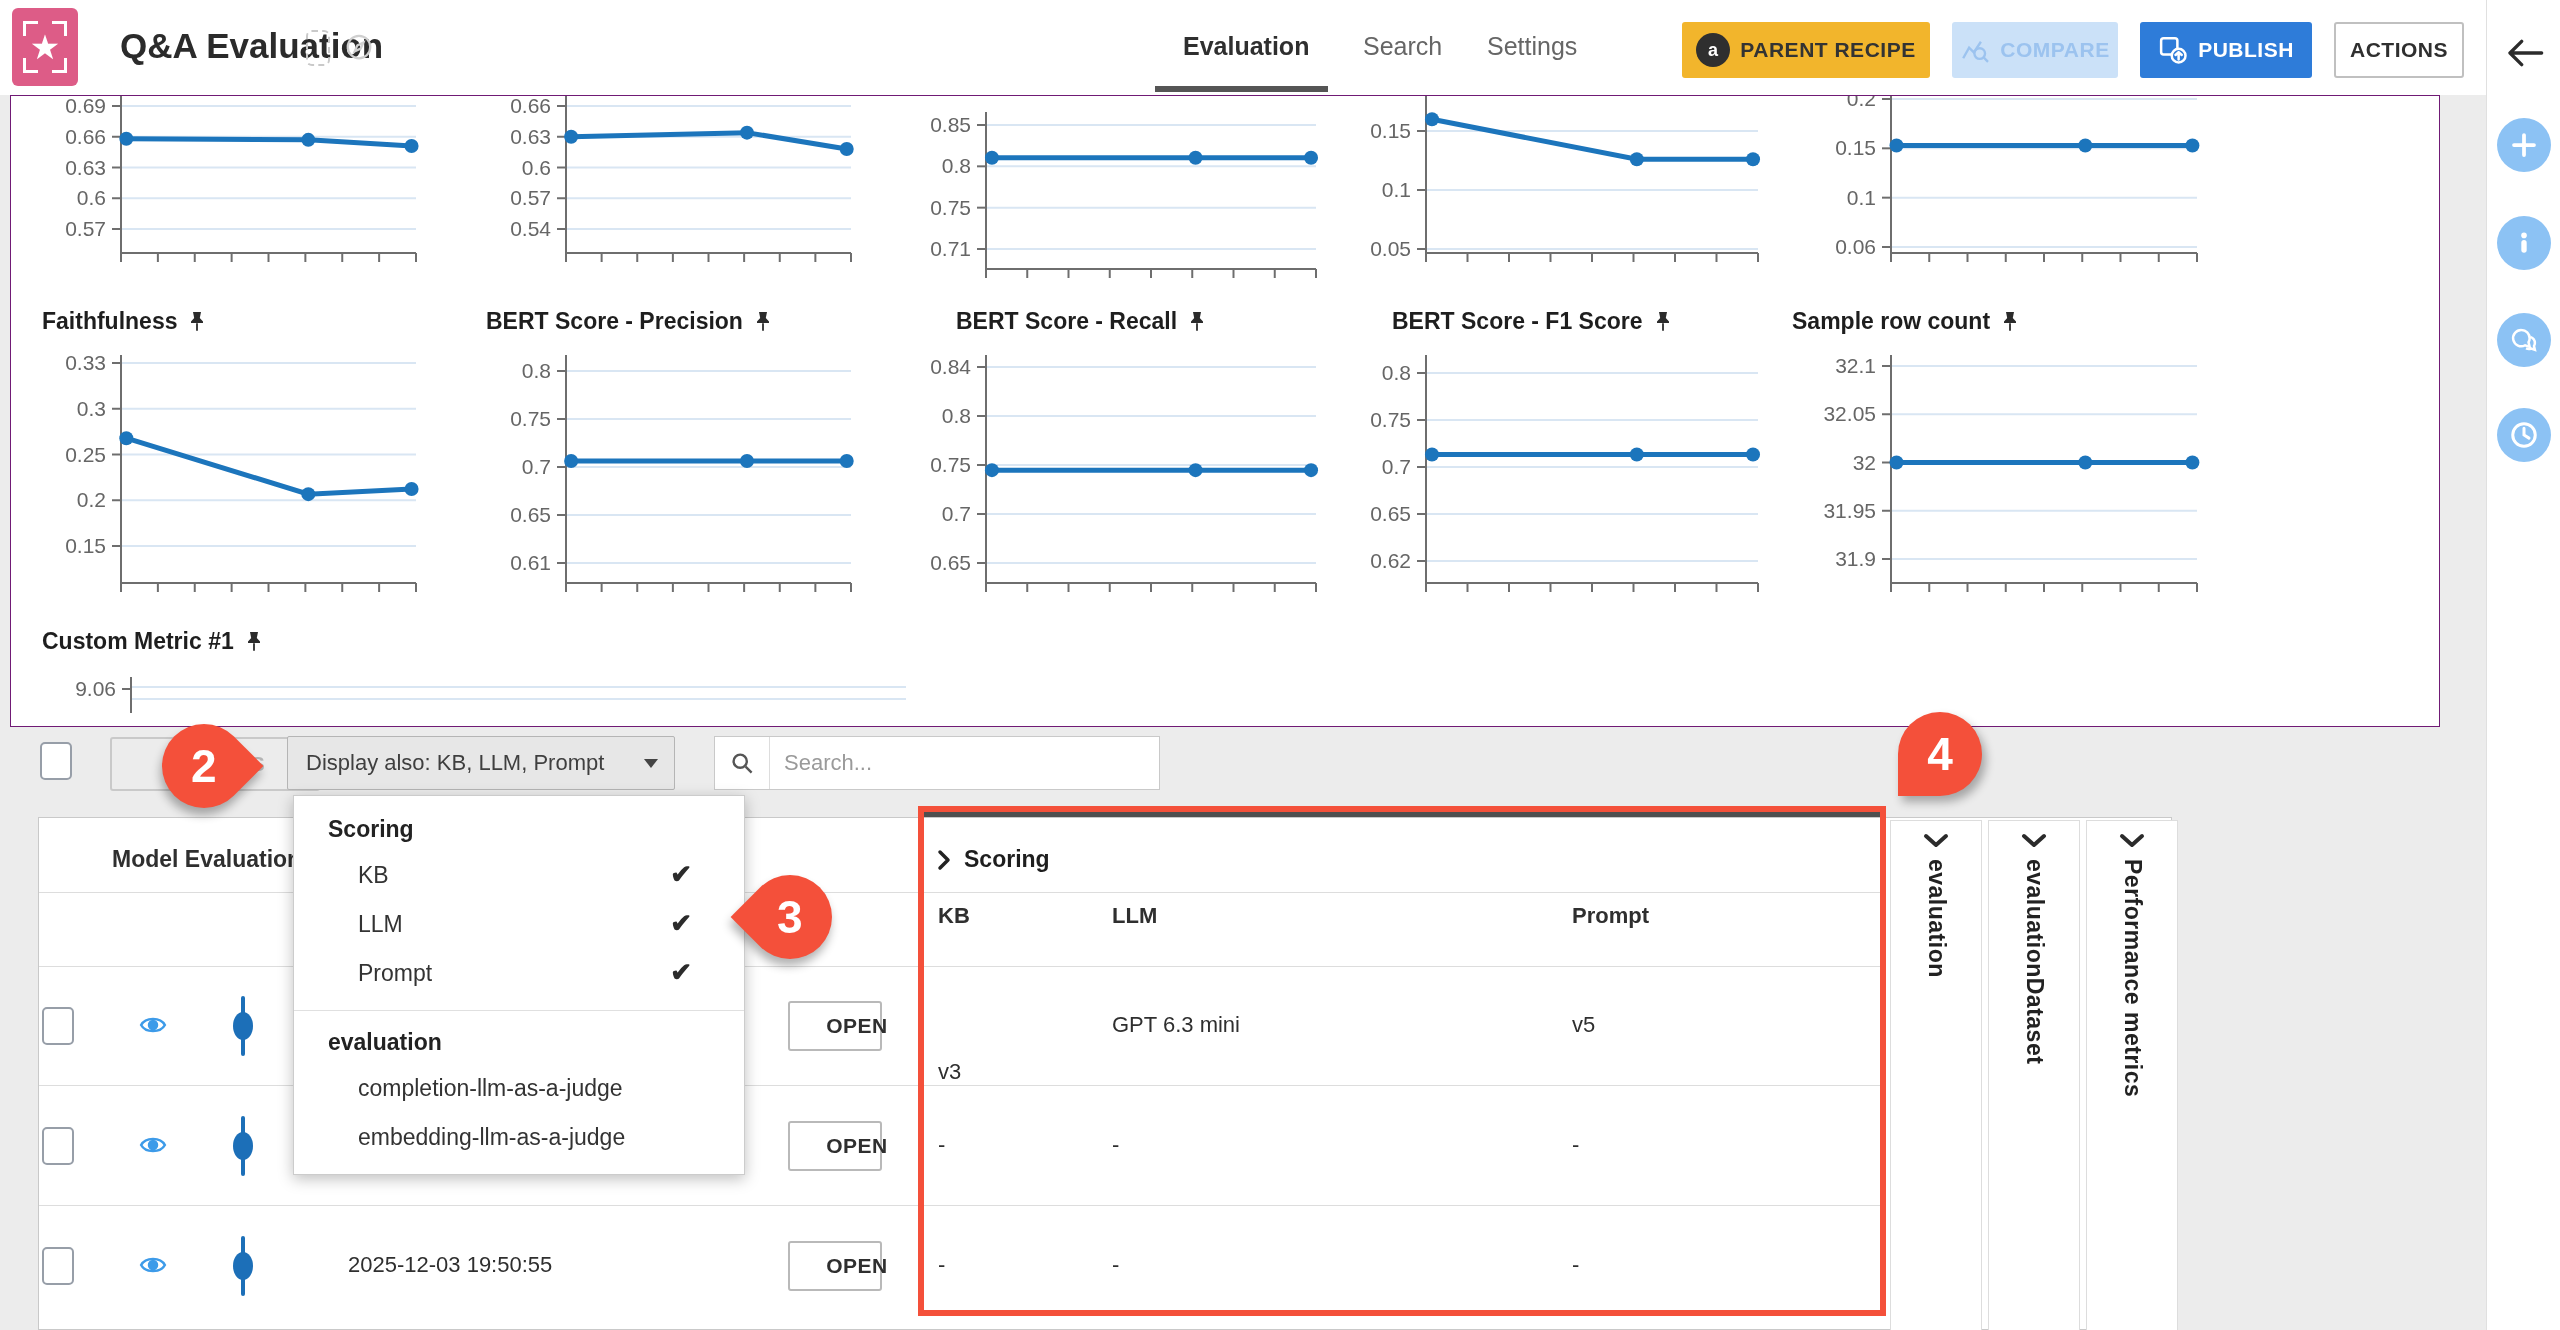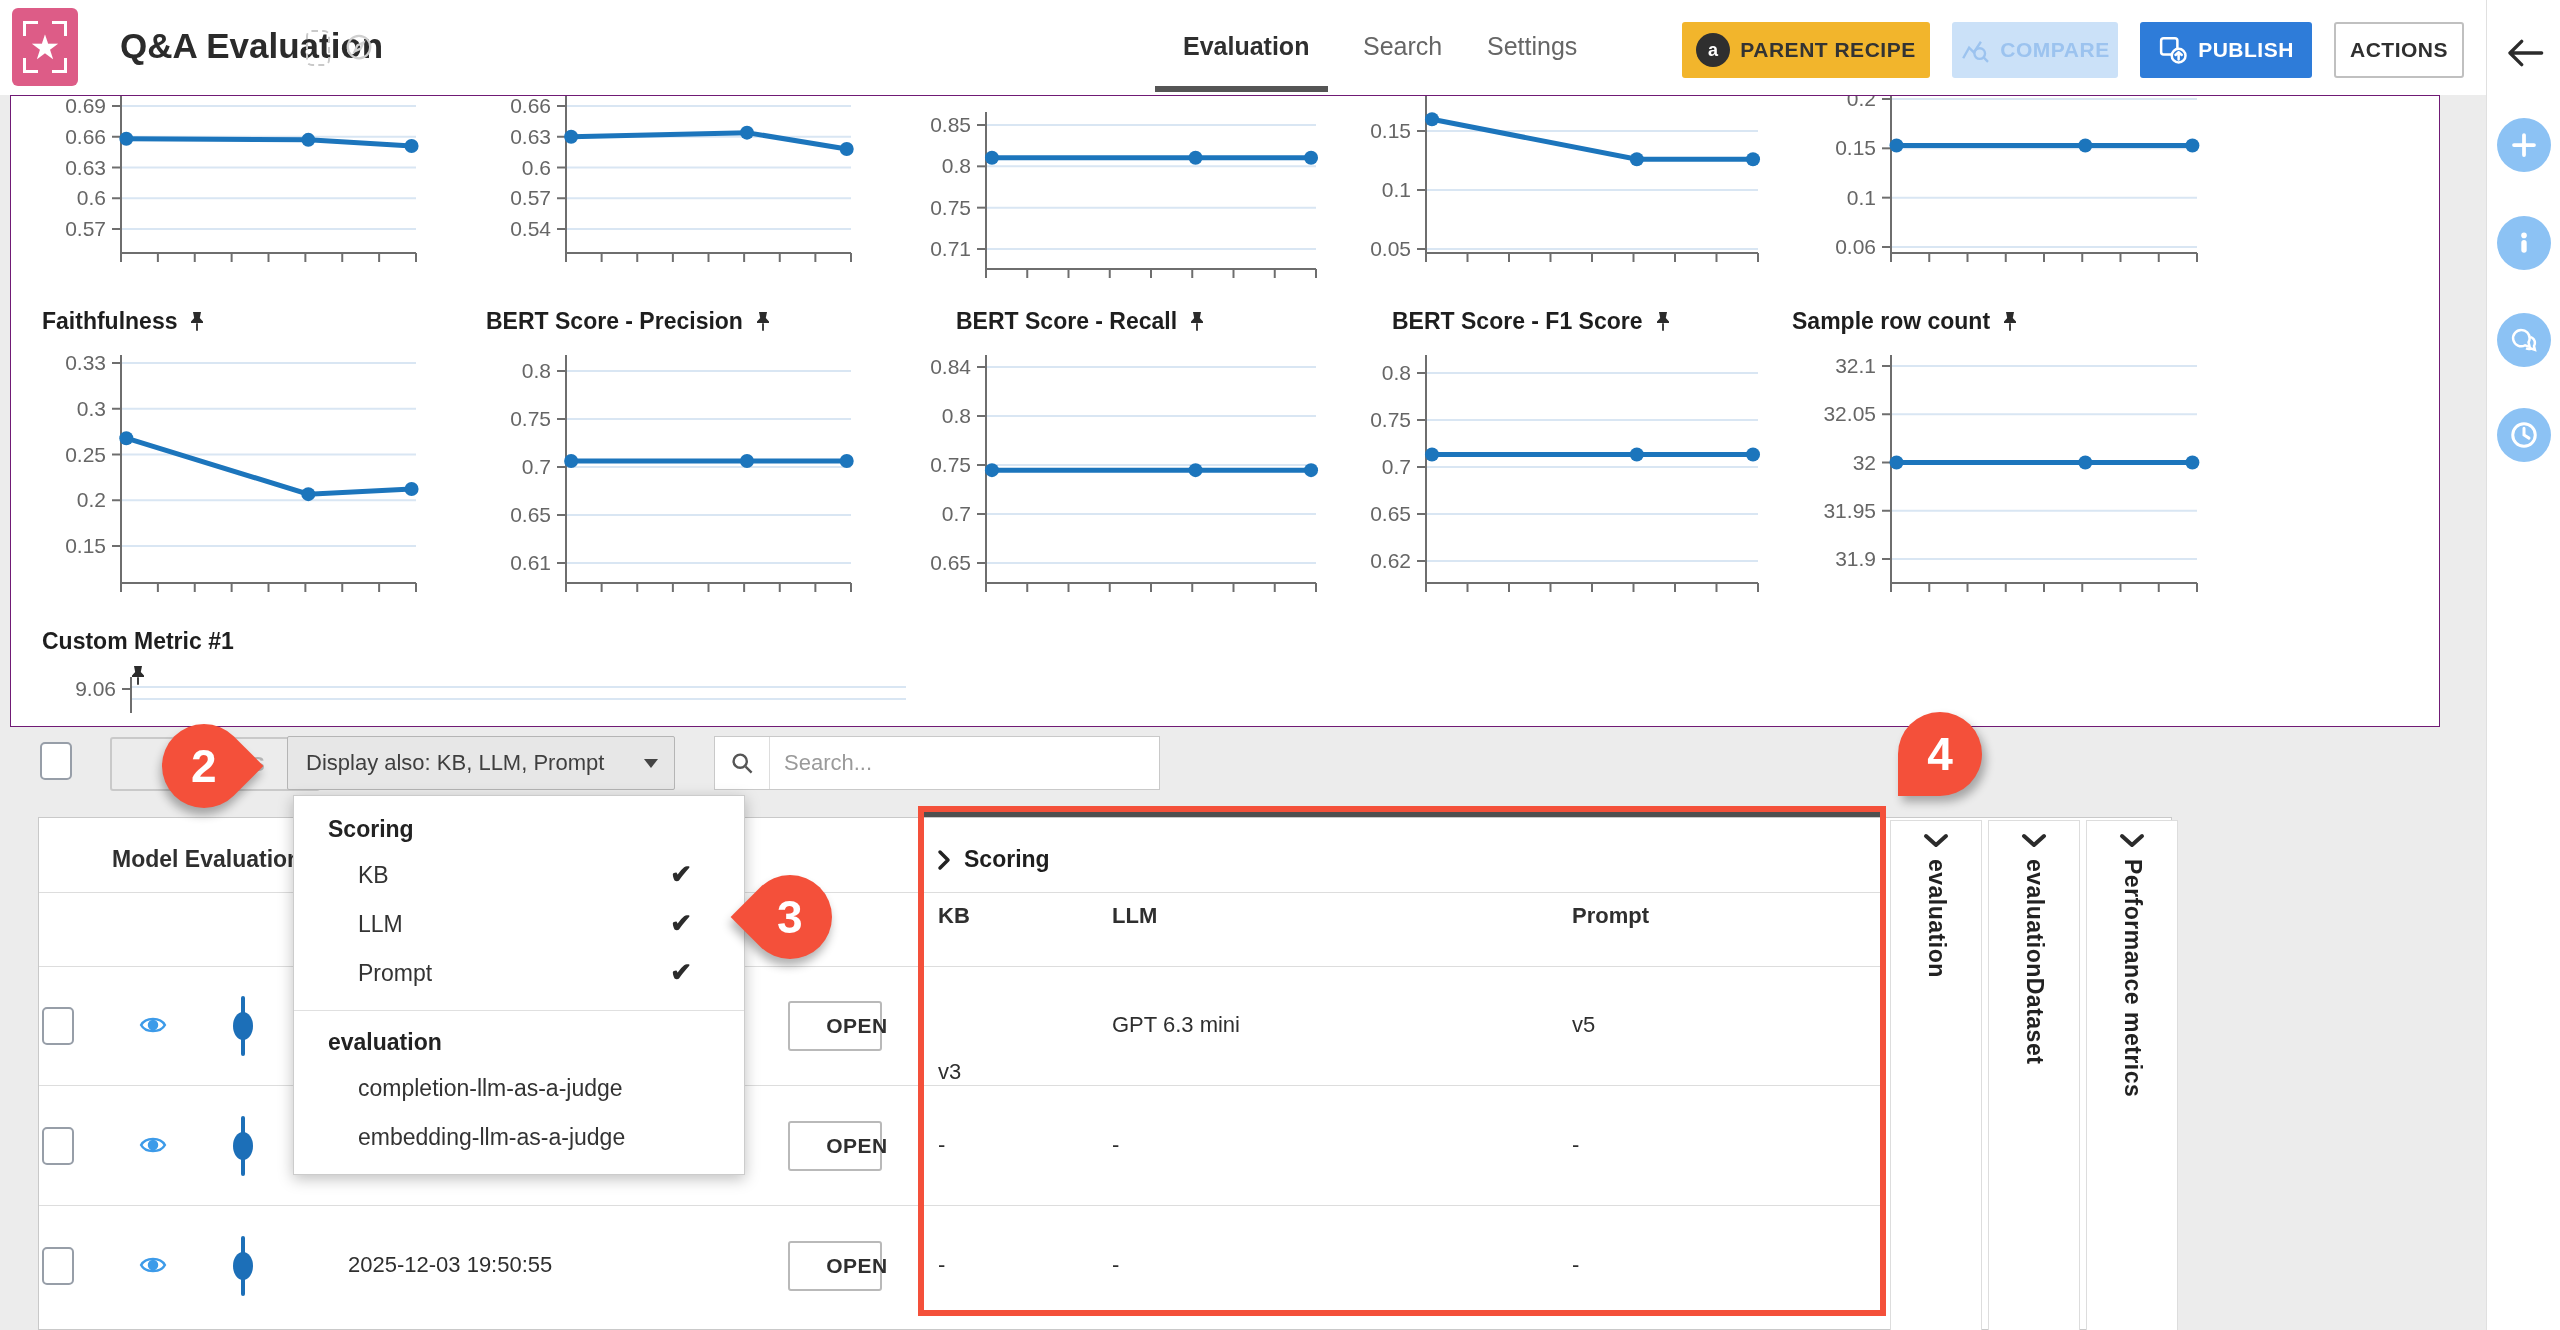--- a/index.html
+++ b/index.html
@@ -665,21 +665,21 @@
     </div>
     <div class="chart-title" style="left: 1792px; top: 308px;">
       <span>Sample row count</span>
       <span style="display: flex;">
         <svg width="20" height="22" viewBox="0 0 20 22">
           <path d="M6 1h8l-1.2 6 3.2 3.5V12H4v-1.5L7.2 7z" fill="#2b2b2b"></path>
           <rect x="9.1" y="12" width="1.8" height="8" rx=".9" fill="#2b2b2b"></rect>
         </svg>
       </span>
     </div>
-    <div class="chart-title" style="left: 42px; top: 628px; flex-direction: column;">
+    <div class="chart-title" style="left: 42px; top: 628px;">
       <span>Custom Metric #1</span>
       <span style="display: flex;">
         <svg width="20" height="22" viewBox="0 0 20 22">
           <path d="M6 1h8l-1.2 6 3.2 3.5V12H4v-1.5L7.2 7z" fill="#2b2b2b"></path>
           <rect x="9.1" y="12" width="1.8" height="8" rx=".9" fill="#2b2b2b"></rect>
         </svg>
       </span>
     </div>
   </div>
 

